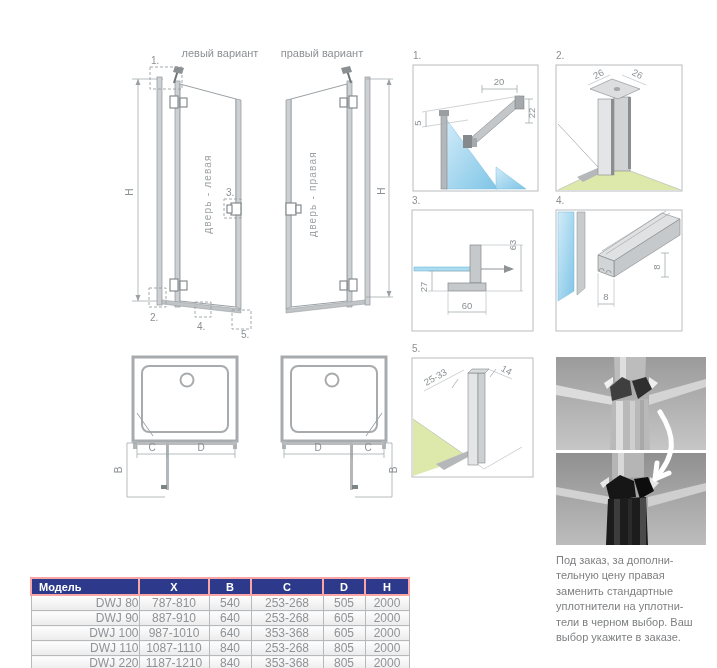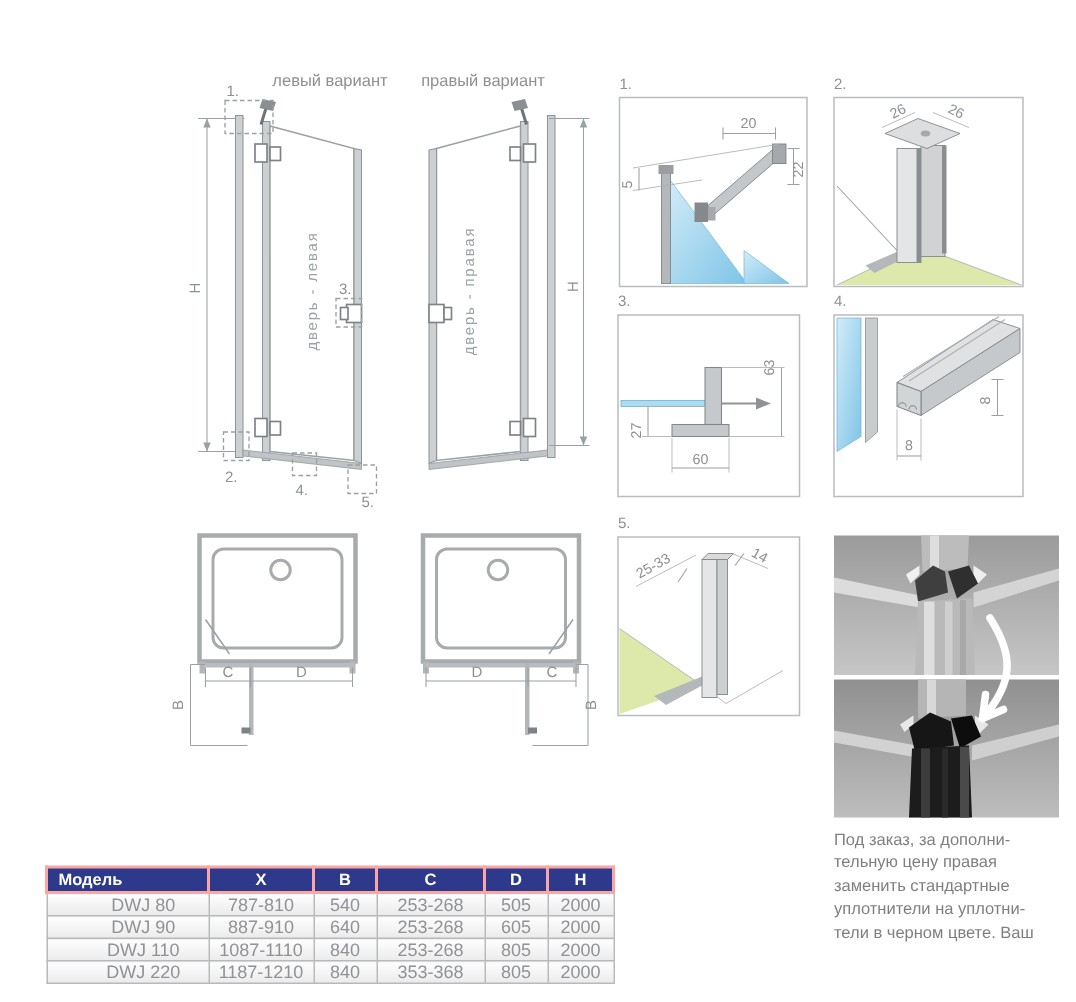--- a/index.html
+++ b/index.html
@@ -19,21 +19,21 @@
   .prof{fill:#cdd0d2;stroke:#8f9598;stroke-width:0.7;}
   .hinge{fill:#fff;stroke:#7d8285;stroke-width:1.1;}
   
   #size-table{position:absolute;left:30px;top:538px;width:378px;border-collapse:collapse;
       table-layout:fixed;font-size:12px;}
   #size-table th{background:#2d3a8c;color:#fff;font-size:11px;font-weight:bold;
       border:2px solid #fca5a5;height:15px;padding:0;text-align:center;}
   #size-table th.c-model{text-align:left;padding-left:7px;}
   #size-table td{border:1px solid #b7babc;color:#8f9296;height:13px;padding:0;
       text-align:center;background:linear-gradient(#fefefe,#ebebeb);}
-  #size-table td.c-model{text-align:center;padding-left:21px;}
+  #size-table td.c-model{text-align:right;padding-left:21px;}
   
   #seal-note{position:absolute;left:556px;top:514px;width:160px;
       font-size:11px;line-height:15.4px;color:#7d7f81;}
 </style>
 </head>
 <body>
 
 <div id="page">
 
 <svg width="717" height="668" viewBox="0 0 717 668">
@@ -341,20 +341,28 @@
         </tr>
         <tr>
           <td class="c-model">DWJ 90</td>
           <td>887-910</td>
           <td>640</td>
           <td>253-268</td>
           <td>605</td>
           <td>2000</td>
         </tr>
         <tr>
+          <td class="c-model">DWJ 100</td>
+          <td>987-1010</td>
+          <td>640</td>
+          <td>353-368</td>
+          <td>605</td>
+          <td>2000</td>
+        </tr>
+        <tr>
           <td class="c-model">DWJ 110</td>
           <td>1087-1110</td>
           <td>840</td>
           <td>253-268</td>
           <td>805</td>
           <td>2000</td>
         </tr>
         <tr>
           <td class="c-model">DWJ 220</td>
           <td>1187-1210</td>
@@ -364,16 +372,17 @@
           <td>2000</td>
         </tr>
       </tbody>
 </table>
 
 <div id="seal-note">
   <div>Под заказ, за дополни-</div>
   <div>тельную цену правая</div>
   <div>заменить стандартные</div>
   <div>уплотнители на уплотни-</div>
-  <div>тели в черном цвете. Ваш</div>
+  <div>тели в черном выбор. Ваш</div>
+  <div>выбор укажите в заказе.</div>
 </div>
 
 </div>
 
 </body></html>

